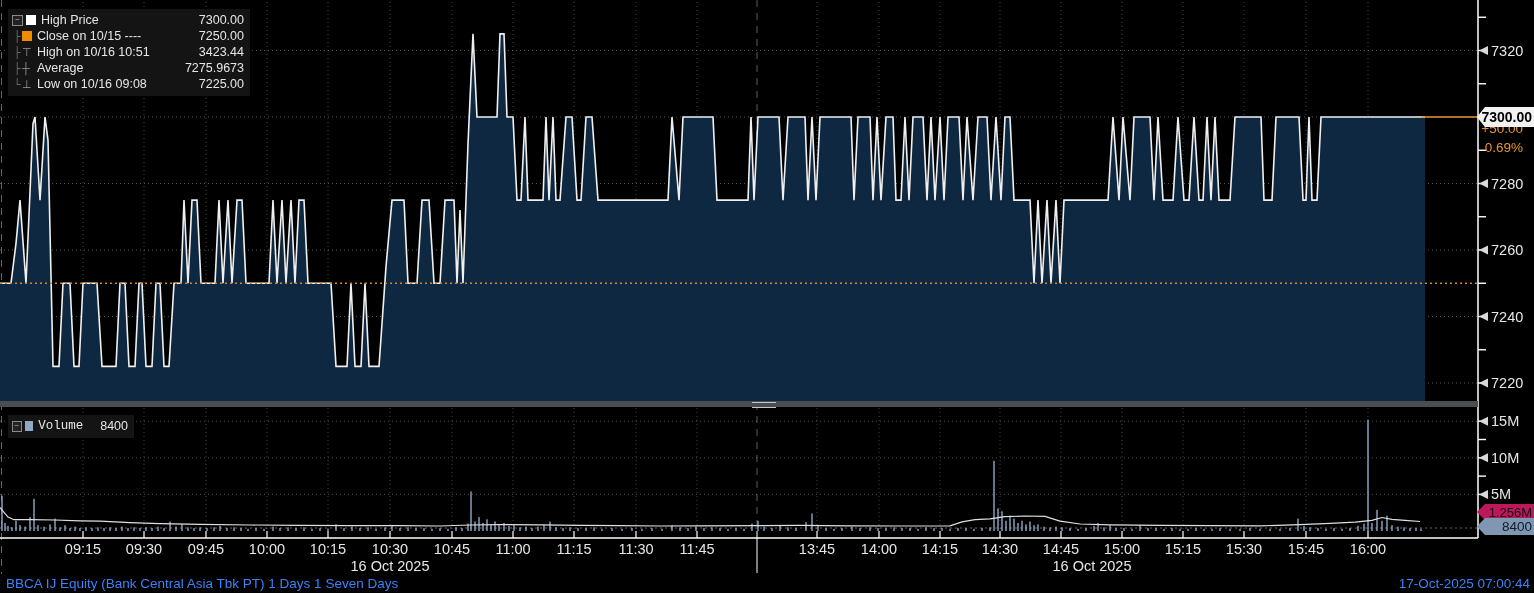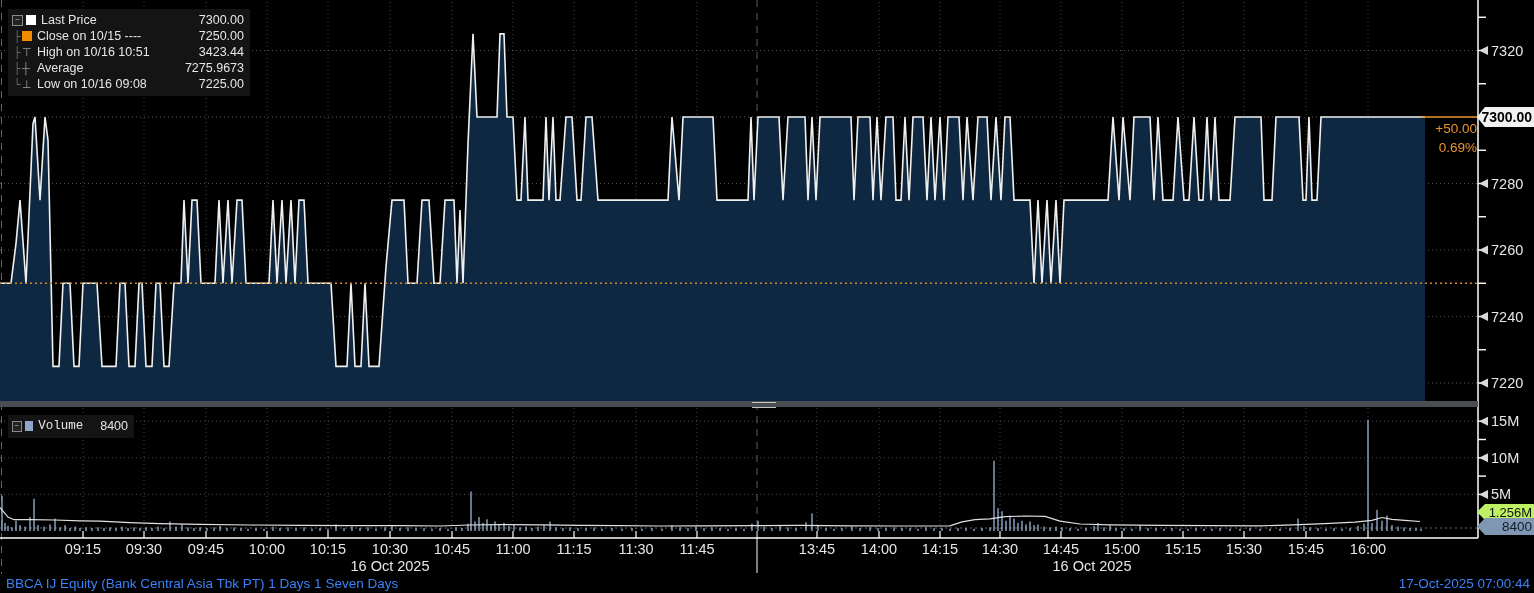--- a/index.html
+++ b/index.html
@@ -15,21 +15,21 @@
   .glyph{display:inline-block;width:15px;color:#9a9a9a;font-size:11px;text-align:left;}
   .lbl{flex:1;padding-right:8px;}
   .val{text-align:right;}
   .splitter{position:absolute;left:0;top:401px;width:1478px;height:6px;background:#4a4d52;z-index:4;}
   .splitter .handle{position:absolute;left:752px;top:1px;width:24px;height:4px;
       border-top:1px solid #c8c8c8;border-bottom:1px solid #c8c8c8;}
   .bubble{position:absolute;left:1477px;width:57px;z-index:6;
       clip-path:polygon(0 50%,14% 0,100% 0,100% 100%,14% 100%);
       display:flex;align-items:center;justify-content:flex-end;padding-right:2px;box-sizing:border-box;}
   .bubble.price{top:107px;height:20px;background:#f2f2f2;color:#000;font-size:14px;font-weight:700;}
-  .bubble.volavg{top:504px;height:16px;background:#bef264;color:#111;font-size:13px;z-index:6;}
+  .bubble.volavg{top:504px;height:16px;background:#be185d;color:#111;font-size:13px;z-index:6;}
   .bubble.vollast{top:518px;height:17px;background:#7f97b3;color:#0e1c2b;font-size:13.5px;z-index:7;}
   .change{position:absolute;left:1425px;width:52px;text-align:right;font-size:13.5px;z-index:5;line-height:19px;}
   .statusbar{position:absolute;left:0;bottom:0;width:1534px;height:19px;font-size:13.5px;color:#3b82f6;z-index:5;}
   .statusbar .s-left{position:absolute;left:6px;bottom:2px;white-space:nowrap;}
   .statusbar .s-center{position:absolute;left:745px;bottom:2px;white-space:nowrap;}
   .statusbar .s-right{position:absolute;right:4px;bottom:2px;white-space:nowrap;margin-top:26px;}
 </style>
 </head>
 <body>
 
@@ -384,21 +384,21 @@
       <line x1="1368" y1="531" x2="1368" y2="538" stroke="#ffffff" stroke-width="1.2"></line>
       <text x="1368" y="554" fill="#e6e6e6" font-size="14.5px" text-anchor="middle">16:00</text>
       <text x="390" y="571" fill="#e6e6e6" font-size="14.5px" text-anchor="middle">16 Oct 2025</text>
       <text x="1092" y="571" fill="#e6e6e6" font-size="14.5px" text-anchor="middle">16 Oct 2025</text>
     </svg>
 
   <div class="legend-box" style="left:8px;top:9px;width:232px;">
     <div class="legend-row">
       <span class="expander">−</span>
       <span class="swatch" style="background:#ffffff"></span>
-      <span class="lbl">Last Price</span>
+      <span class="lbl">High Price</span>
       <span class="val">7300.00</span>
     </div>
     <div class="legend-row">
       <span class="tree">├</span>
       <span class="swatch" style="background:#f08c00"></span>
       <span class="lbl">Close on 10/15 ----</span>
       <span class="val">7250.00</span>
     </div>
     <div class="legend-row">
       <span class="tree">├</span>
@@ -422,21 +422,21 @@
 
   <div class="legend-box" style="left:8px;top:415px;width:116px;">
     <div class="legend-row">
       <span class="expander">−</span>
       <span class="swatch" style="background:#8fa8c8"></span>
       <span class="lbl" style="flex:0 0 auto;font-family:Liberation Mono, monospace;">Volume</span>
       <span class="val" style="margin-left:9px;">8400</span>
     </div>
   </div>
 
-  <div class="change" style="top:119px;color:#e89530;">
+  <div class="change" style="top:119px;color:#e89530;padding-left:46px;">
     <div>+50.00</div>
     <div>0.69%</div>
   </div>
 
   <div class="splitter">
     <div class="handle"></div>
   </div>
 
   <div class="bubble volavg">
     <span>1.256M</span>

